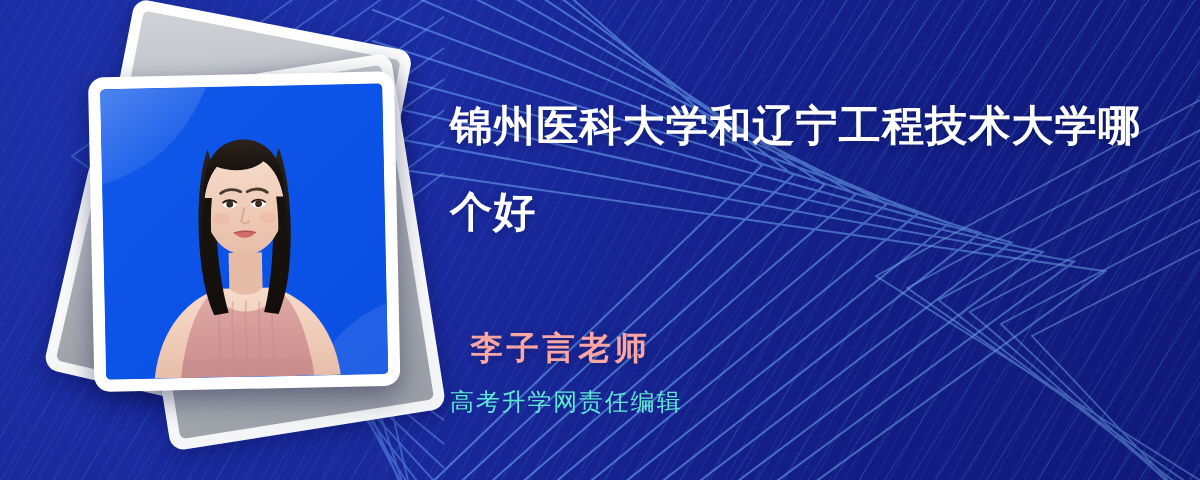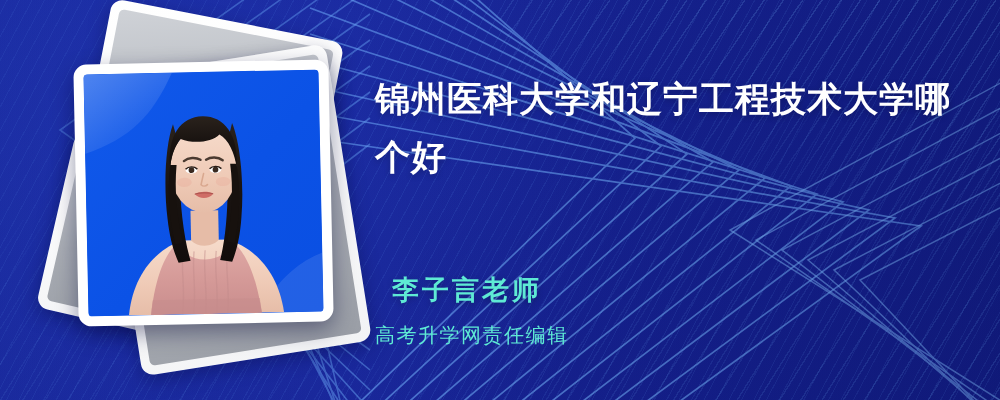--- a/index.html
+++ b/index.html
@@ -192,29 +192,29 @@
 
   
   .title {
     position: absolute;
     left: 375px;
     top: 70px;
     width: 600px;
     color: #ffffff;
     font-size: 35px;
     font-weight: 700;
-    line-height: 58px;
+    line-height: 71px;
     letter-spacing: 1px;
     text-shadow: 0 2px 6px rgba(0,0,0,0.22);
   }
   .author-name {
     position: absolute;
     left: 392px;
     top: 272px;
-    color: #5eead4;
+    color: #fca5a5;
     font-size: 27px;
     font-weight: 700;
     letter-spacing: 3px;
     text-shadow: 0 2px 6px rgba(0,0,0,0.25);
   }
   .author-role {
     position: absolute;
     left: 375px;
     top: 322px;
     color: #5eead4;

